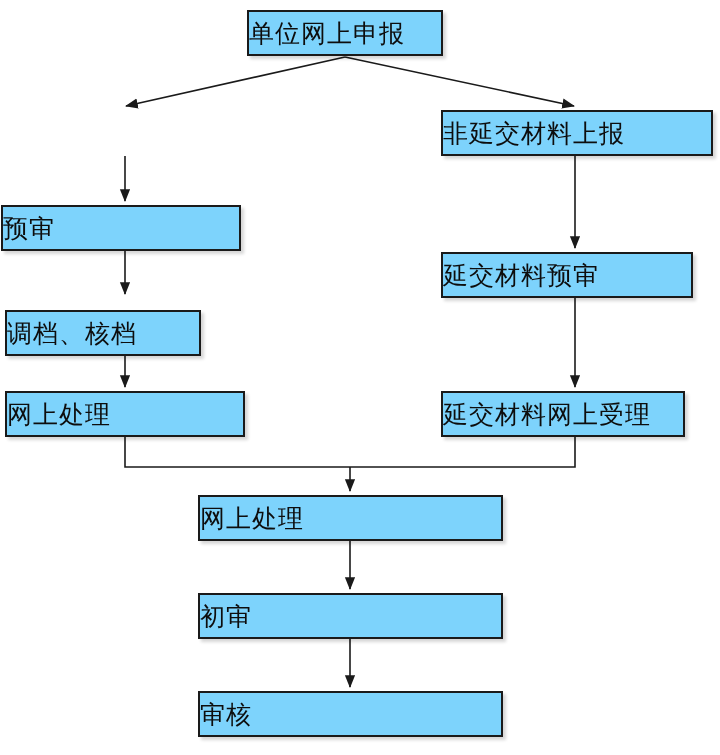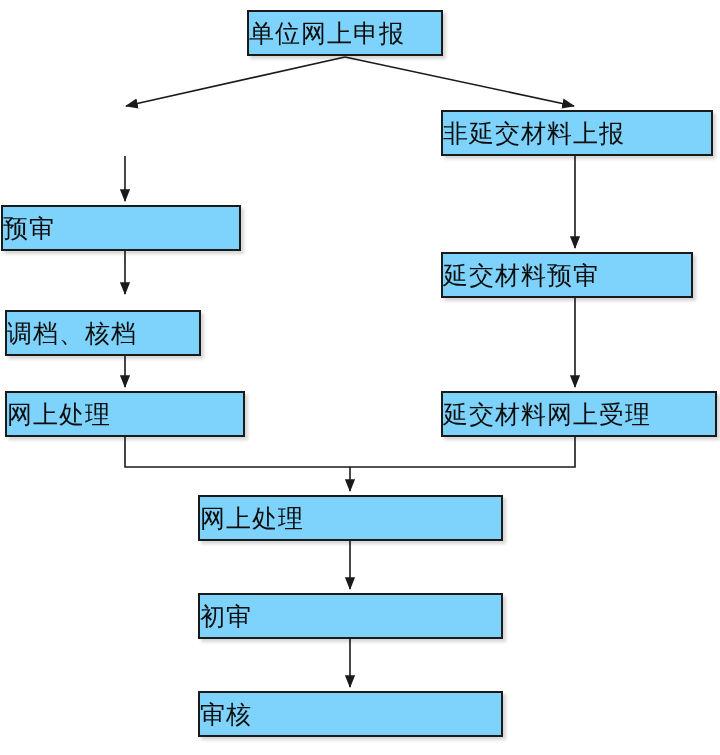--- a/index.html
+++ b/index.html
@@ -44,21 +44,21 @@
   #n-top      { left: 247px; top: 10px;  width: 196px; height: 46px; }
   
   #n-nondefer { left: 5px;   top: 110px; width: 240px; height: 46px; }
   #n-defer    { left: 441px; top: 110px; width: 272px; height: 46px; }
   
   #n-preaudit { left: 1px;   top: 205px; width: 240px; height: 46px; }
   #n-archive  { left: 5px;   top: 310px; width: 196px; height: 46px; }
   #n-online   { left: 5px;   top: 391px; width: 240px; height: 46px; }
   
   #n-defer-pre    { left: 441px; top: 252px; width: 252px; height: 46px; }
-  #n-defer-accept { left: 441px; top: 391px; width: 276px; height: 46px; }
+  #n-defer-accept { left: 441px; top: 391px; width: 244px; height: 46px; }
   
   #n-onsite   { left: 198px; top: 495px; width: 305px; height: 46px; }
   #n-first    { left: 198px; top: 593px; width: 305px; height: 46px; }
   #n-review   { left: 198px; top: 691px; width: 305px; height: 46px; }
 </style>
 </head>
 <body>
 
 <div id="canvas">
 

